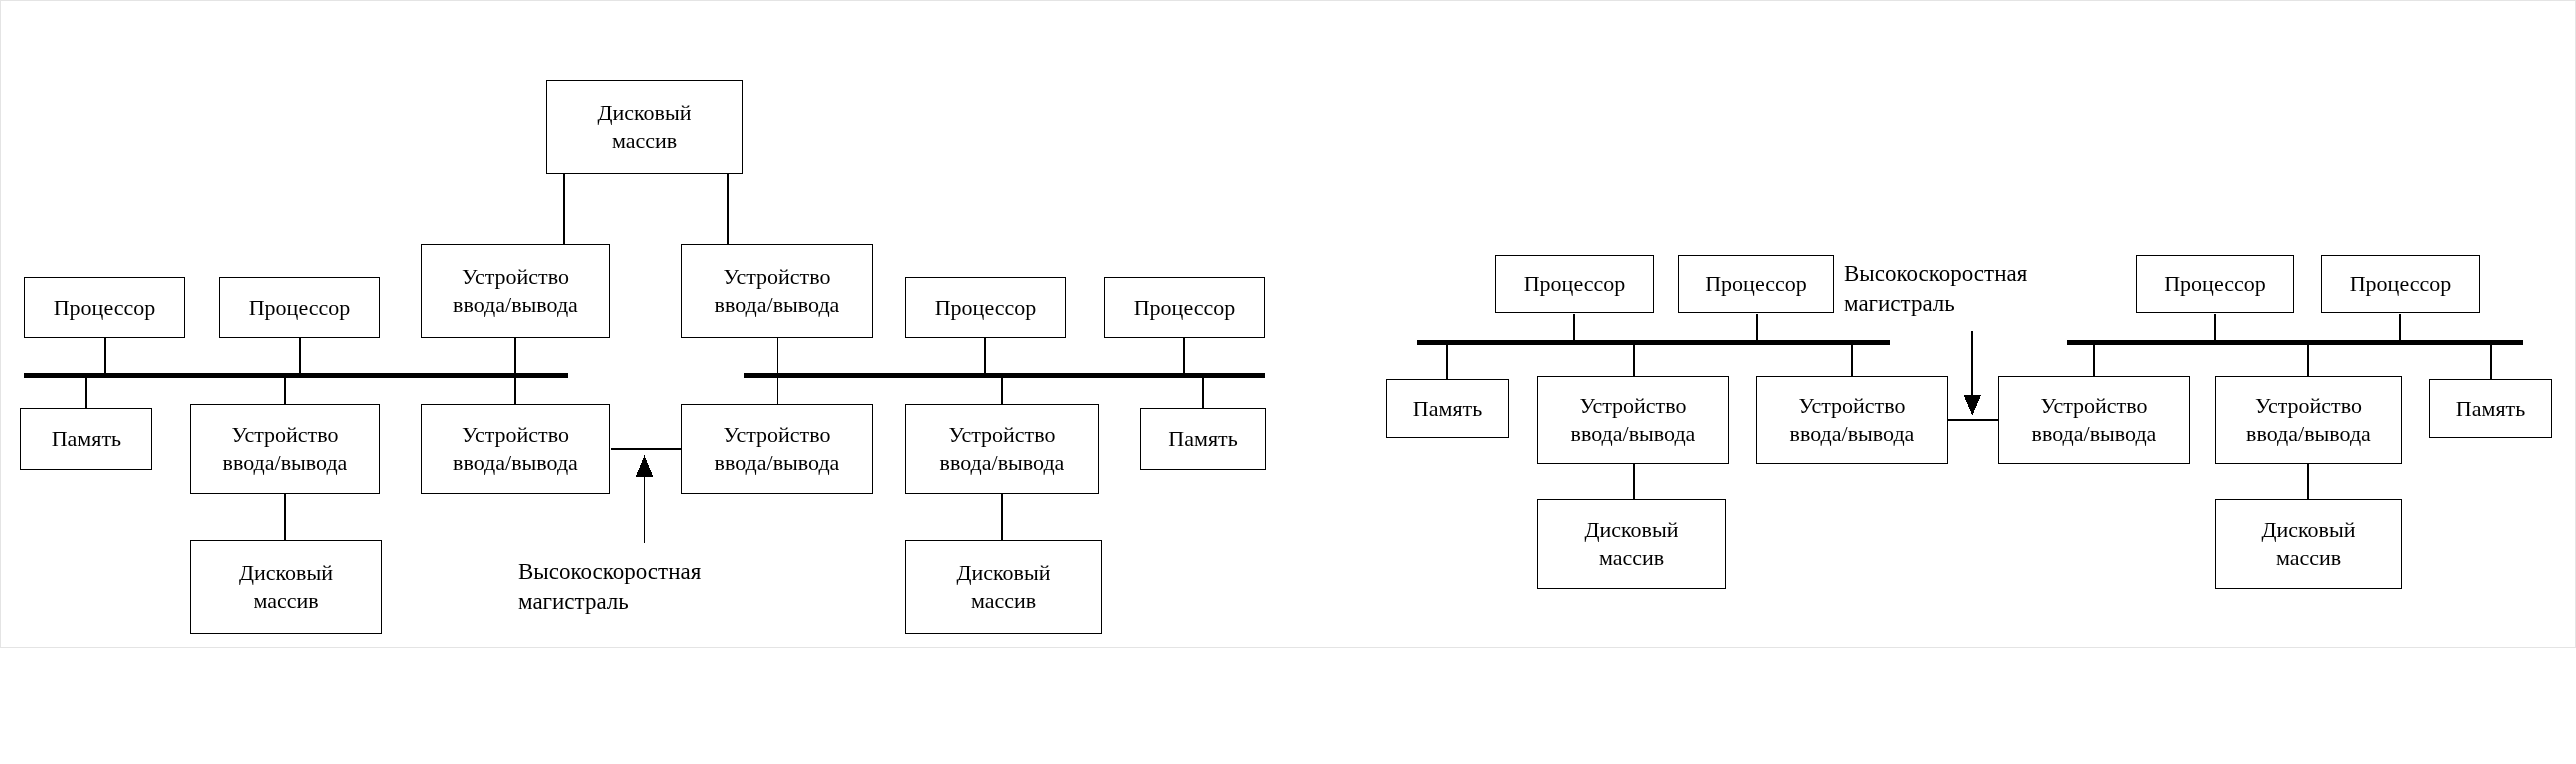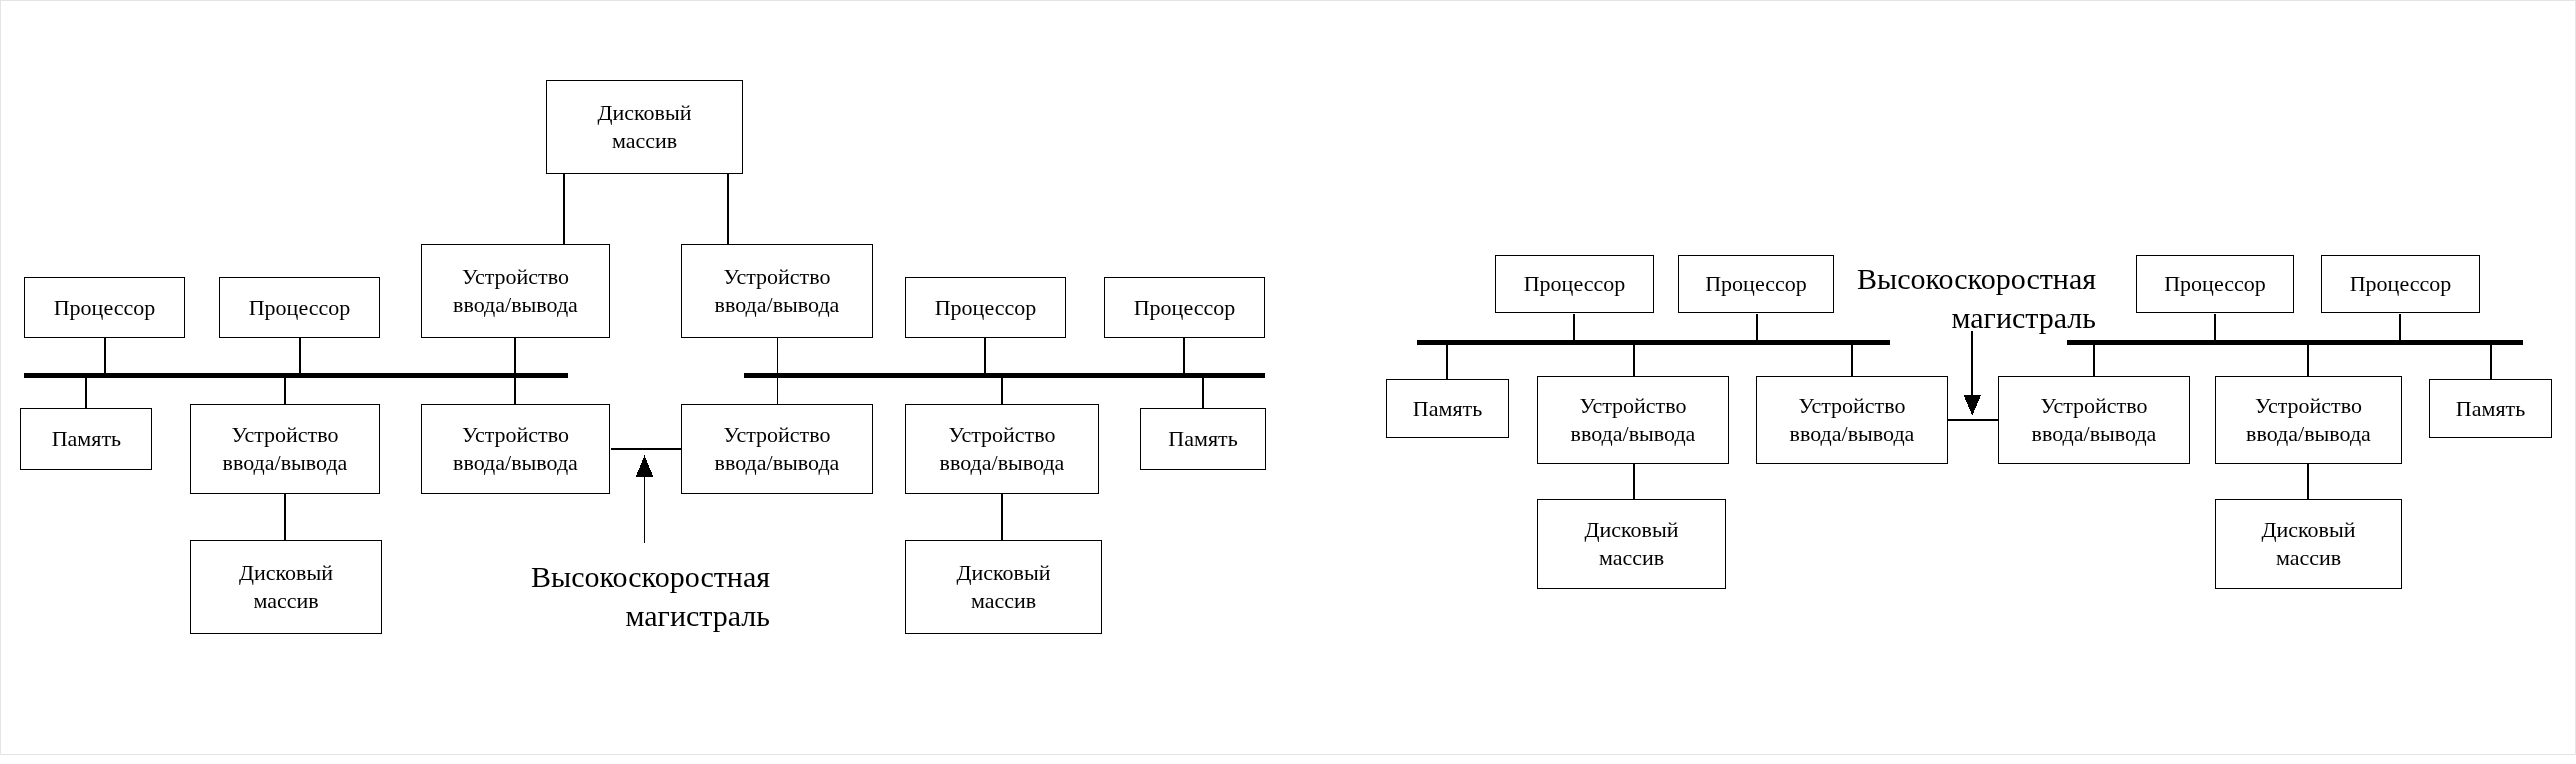--- a/index.html
+++ b/index.html
@@ -3,21 +3,21 @@
 <meta charset="utf-8">
 <style>
   html, body {
     margin: 0;
     padding: 0;
     background: #ffffff;
   }
   #canvas {
     position: relative;
     width: 2576px;
-    height: 755px;
+    height: 648px;
     background: #ffffff;
     border: 1px solid #e4e4e4;
     box-sizing: border-box;
     font-family: "Liberation Serif", "DejaVu Serif", serif;
     color: #000000;
     overflow: hidden;
   }
   #lines {
     position: absolute;
     left: 0;
@@ -33,23 +33,23 @@
     display: flex;
     align-items: center;
     justify-content: center;
     text-align: center;
     white-space: pre-line;
     font-size: 22px;
     line-height: 1.26;
   }
   .bus-label {
     position: absolute;
-    text-align: right;
+    text-align: left;
     white-space: pre-line;
-    font-size: 30px;
+    font-size: 23px;
     line-height: 1.3;
   }
 </style>
 </head>
 <body>
 
 <div id="canvas">
 
   <svg id="lines" width="2576" height="765" viewBox="0 0 2654 788" stroke="#000000" stroke-width="2" fill="none" shape-rendering="crispEdges">
 

